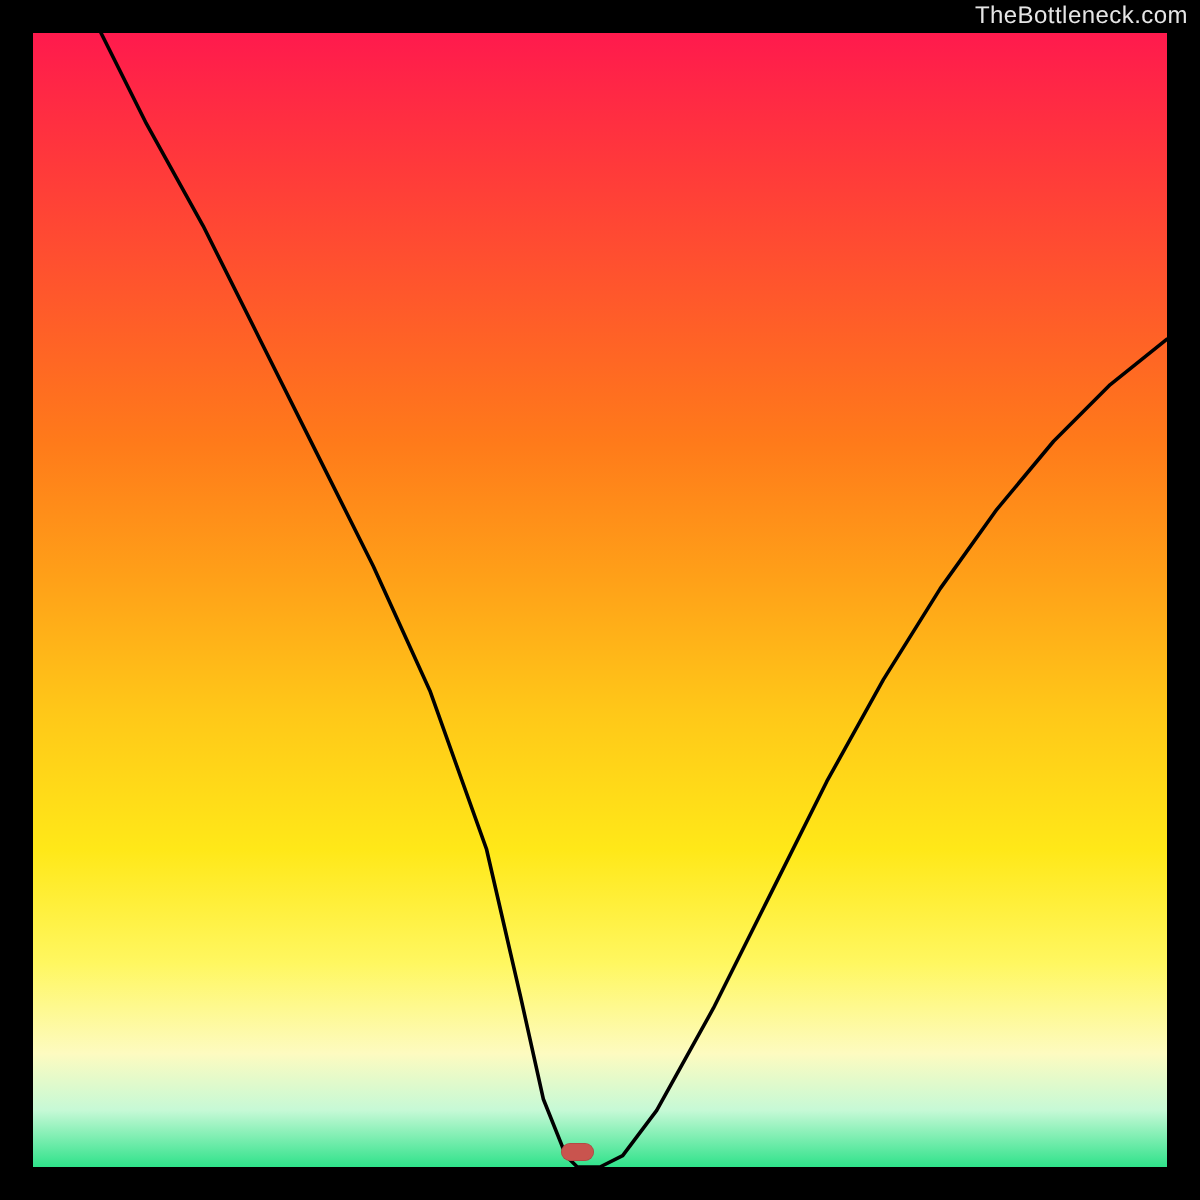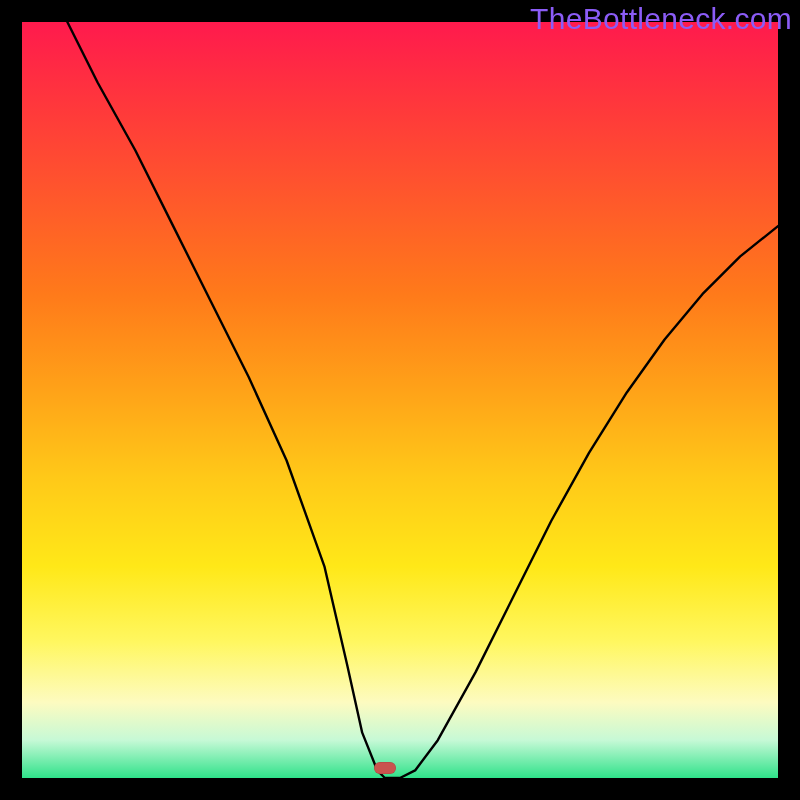--- a/index.html
+++ b/index.html
@@ -35,22 +35,22 @@
       #fff760 82%,
       #fdfbc0 90%,
       #c6f9d6 95%,
       #2fe28a 100%
     );
   }
   .watermark {
     position: absolute;
     top: 2px;
     right: 8px;
-    color: #8b5cf6;
-    font-size: 30px;
+    color: #e5e5e5;
+    font-size: 16px;
     font-weight: 500;
     letter-spacing: 0.3px;
     user-select: none;
   }
   svg.curve {
     position: absolute;
     left: 0;
     top: 0;
     width: 756px;
     height: 756px;

